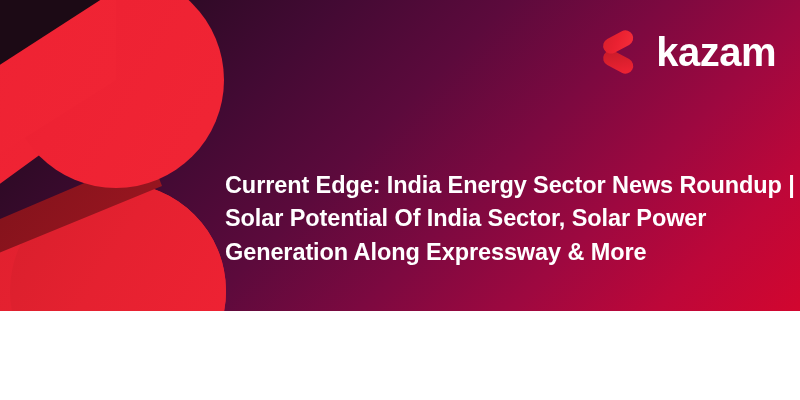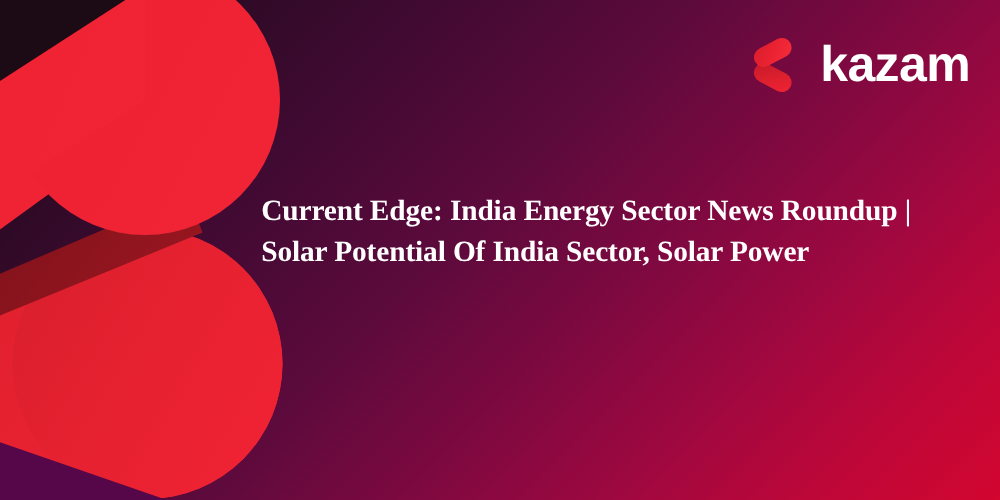--- a/index.html
+++ b/index.html
@@ -8,21 +8,21 @@
     padding: 0;
     background: #ffffff;
   }
   body {
     font-family: "Liberation Sans", sans-serif;
   }
 
   .banner {
     position: relative;
     width: 800px;
-    height: 400px;
+    height: 311px;
     overflow: hidden;
     background: #1a0a14;
   }
 
   
   .bg-gradient {
     position: absolute;
     inset: 0;
     background: linear-gradient(135deg,
                 #1d0b16 0%,
@@ -75,27 +75,27 @@
     white-space: nowrap;
     font-family: "Liberation Sans", sans-serif;
   }
 
   
   .headline {
     position: absolute;
     left: 209px;
     top: 153px;
     width: 560px;
-    margin: 0;
+    margin: 16px;
     color: #ffffff;
     font-size: 23.5px;
     font-weight: 700;
     line-height: 1.42;
     letter-spacing: -0.1px;
-    font-family: Liberation Serif, serif;
+    font-family: Liberation Sans, sans-serif;
   }
   .headline .ln { display: block; white-space: nowrap; }
 </style>
 </head>
 <body>
 
 <div class="banner">
 
   <div class="bg-gradient"></div>
 
@@ -170,15 +170,16 @@
       <g transform="rotate(-28 25 25)">
         <rect x="13" y="8" width="32" height="15.5" rx="7.75" fill="url(#lmTop)"></rect>
       </g>
     </svg>
     <span class="logo-word">kazam</span>
   </div>
 
   <h1 class="headline">
     <span class="ln">Current Edge: India Energy Sector News Roundup |</span>
     <span class="ln">Solar Potential Of India Sector, Solar Power</span>
+    <span class="ln">Generation Along Expressway &amp; More</span>
   </h1>
 
 </div>
 
 </body></html>

